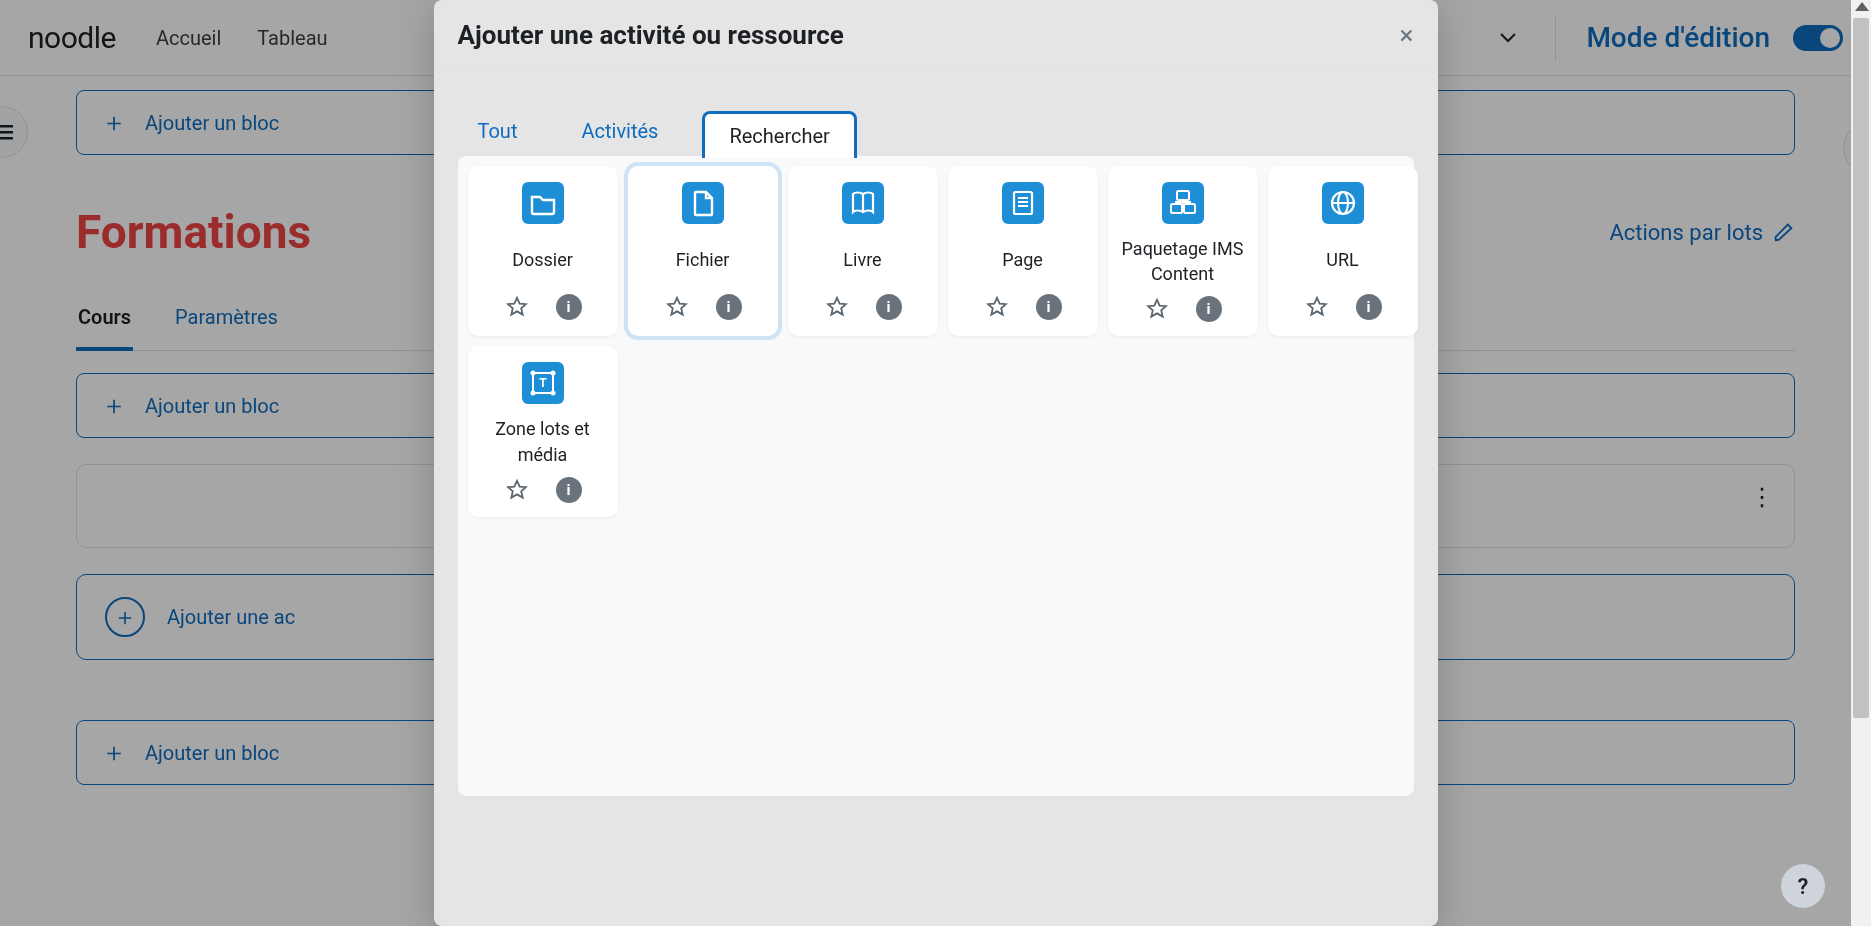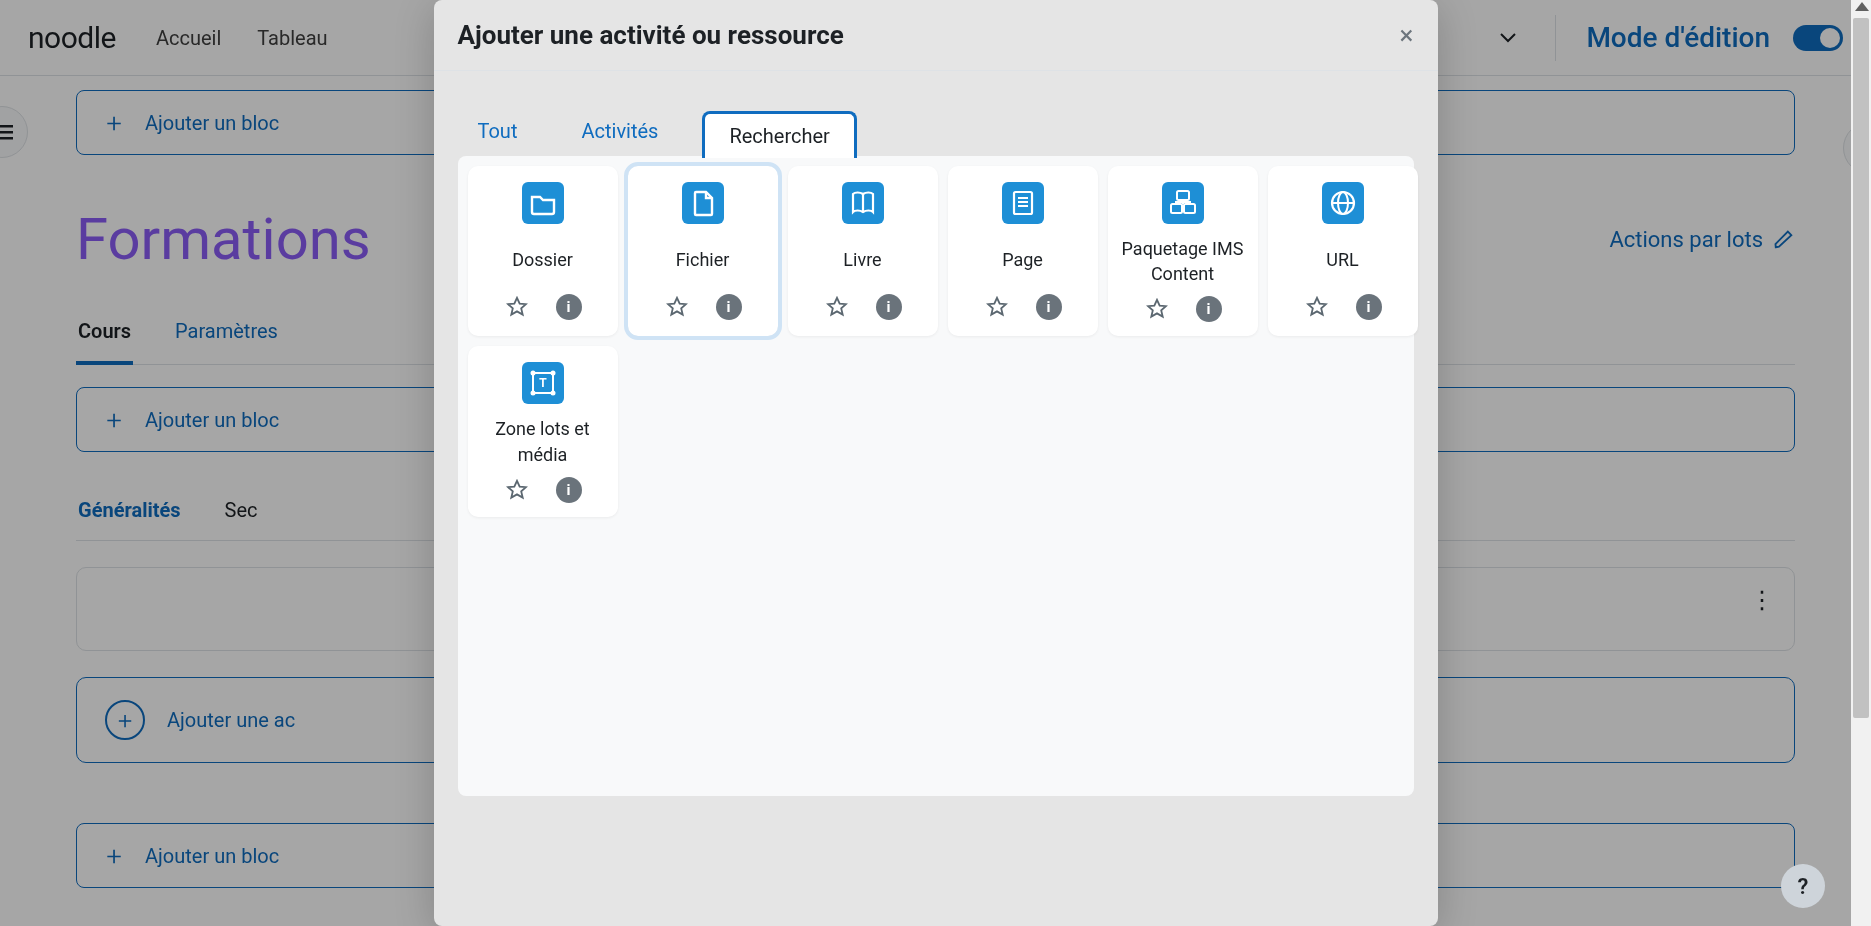--- a/index.html
+++ b/index.html
@@ -84,21 +84,21 @@
     padding:14px 24px; display:flex; align-items:center; gap:18px;
     color:#0f6cbf; font-size:20px;
     margin-bottom: 28px;
   }
   .plus-icon { font-size:26px; font-weight:400; }
 
   .course-header {
     display:flex; align-items:center; justify-content:space-between;
     margin-top: 50px;
   }
-  .course-title { font-size:58px; font-weight:400; color:#8b5cf6; }
+  .course-title { font-size:46px; font-weight:700; color:#ef4444; }
   .batch-actions {
     display:flex; align-items:center; gap:10px;
     color:#0f6cbf; font-size:22px;
   }
 
   .course-tabs {
     display:flex; gap:40px; margin-top:36px;
     border-bottom:1px solid #dee2e6;
   }
   .course-tab {
@@ -308,24 +308,20 @@
     <div class="course-tabs">
       <div class="course-tab active">Cours</div>
       <div class="course-tab">Paramètres</div>
     </div>
 
     <div class="add-block-inner">
       <span class="plus-icon">＋</span>
       <span>Ajouter un bloc</span>
     </div>
 
-    <div class="section-tabs">
-      <div class="section-tab active">Généralités</div>
-      <div class="section-tab">Sec</div>
-    </div>
 
     <div class="section-body">
       <div class="section-menu">⋮</div>
     </div>
 
     <div class="add-activity">
       <span class="circle-plus">＋</span>
       <span>Ajouter une ac</span>
     </div>
 

